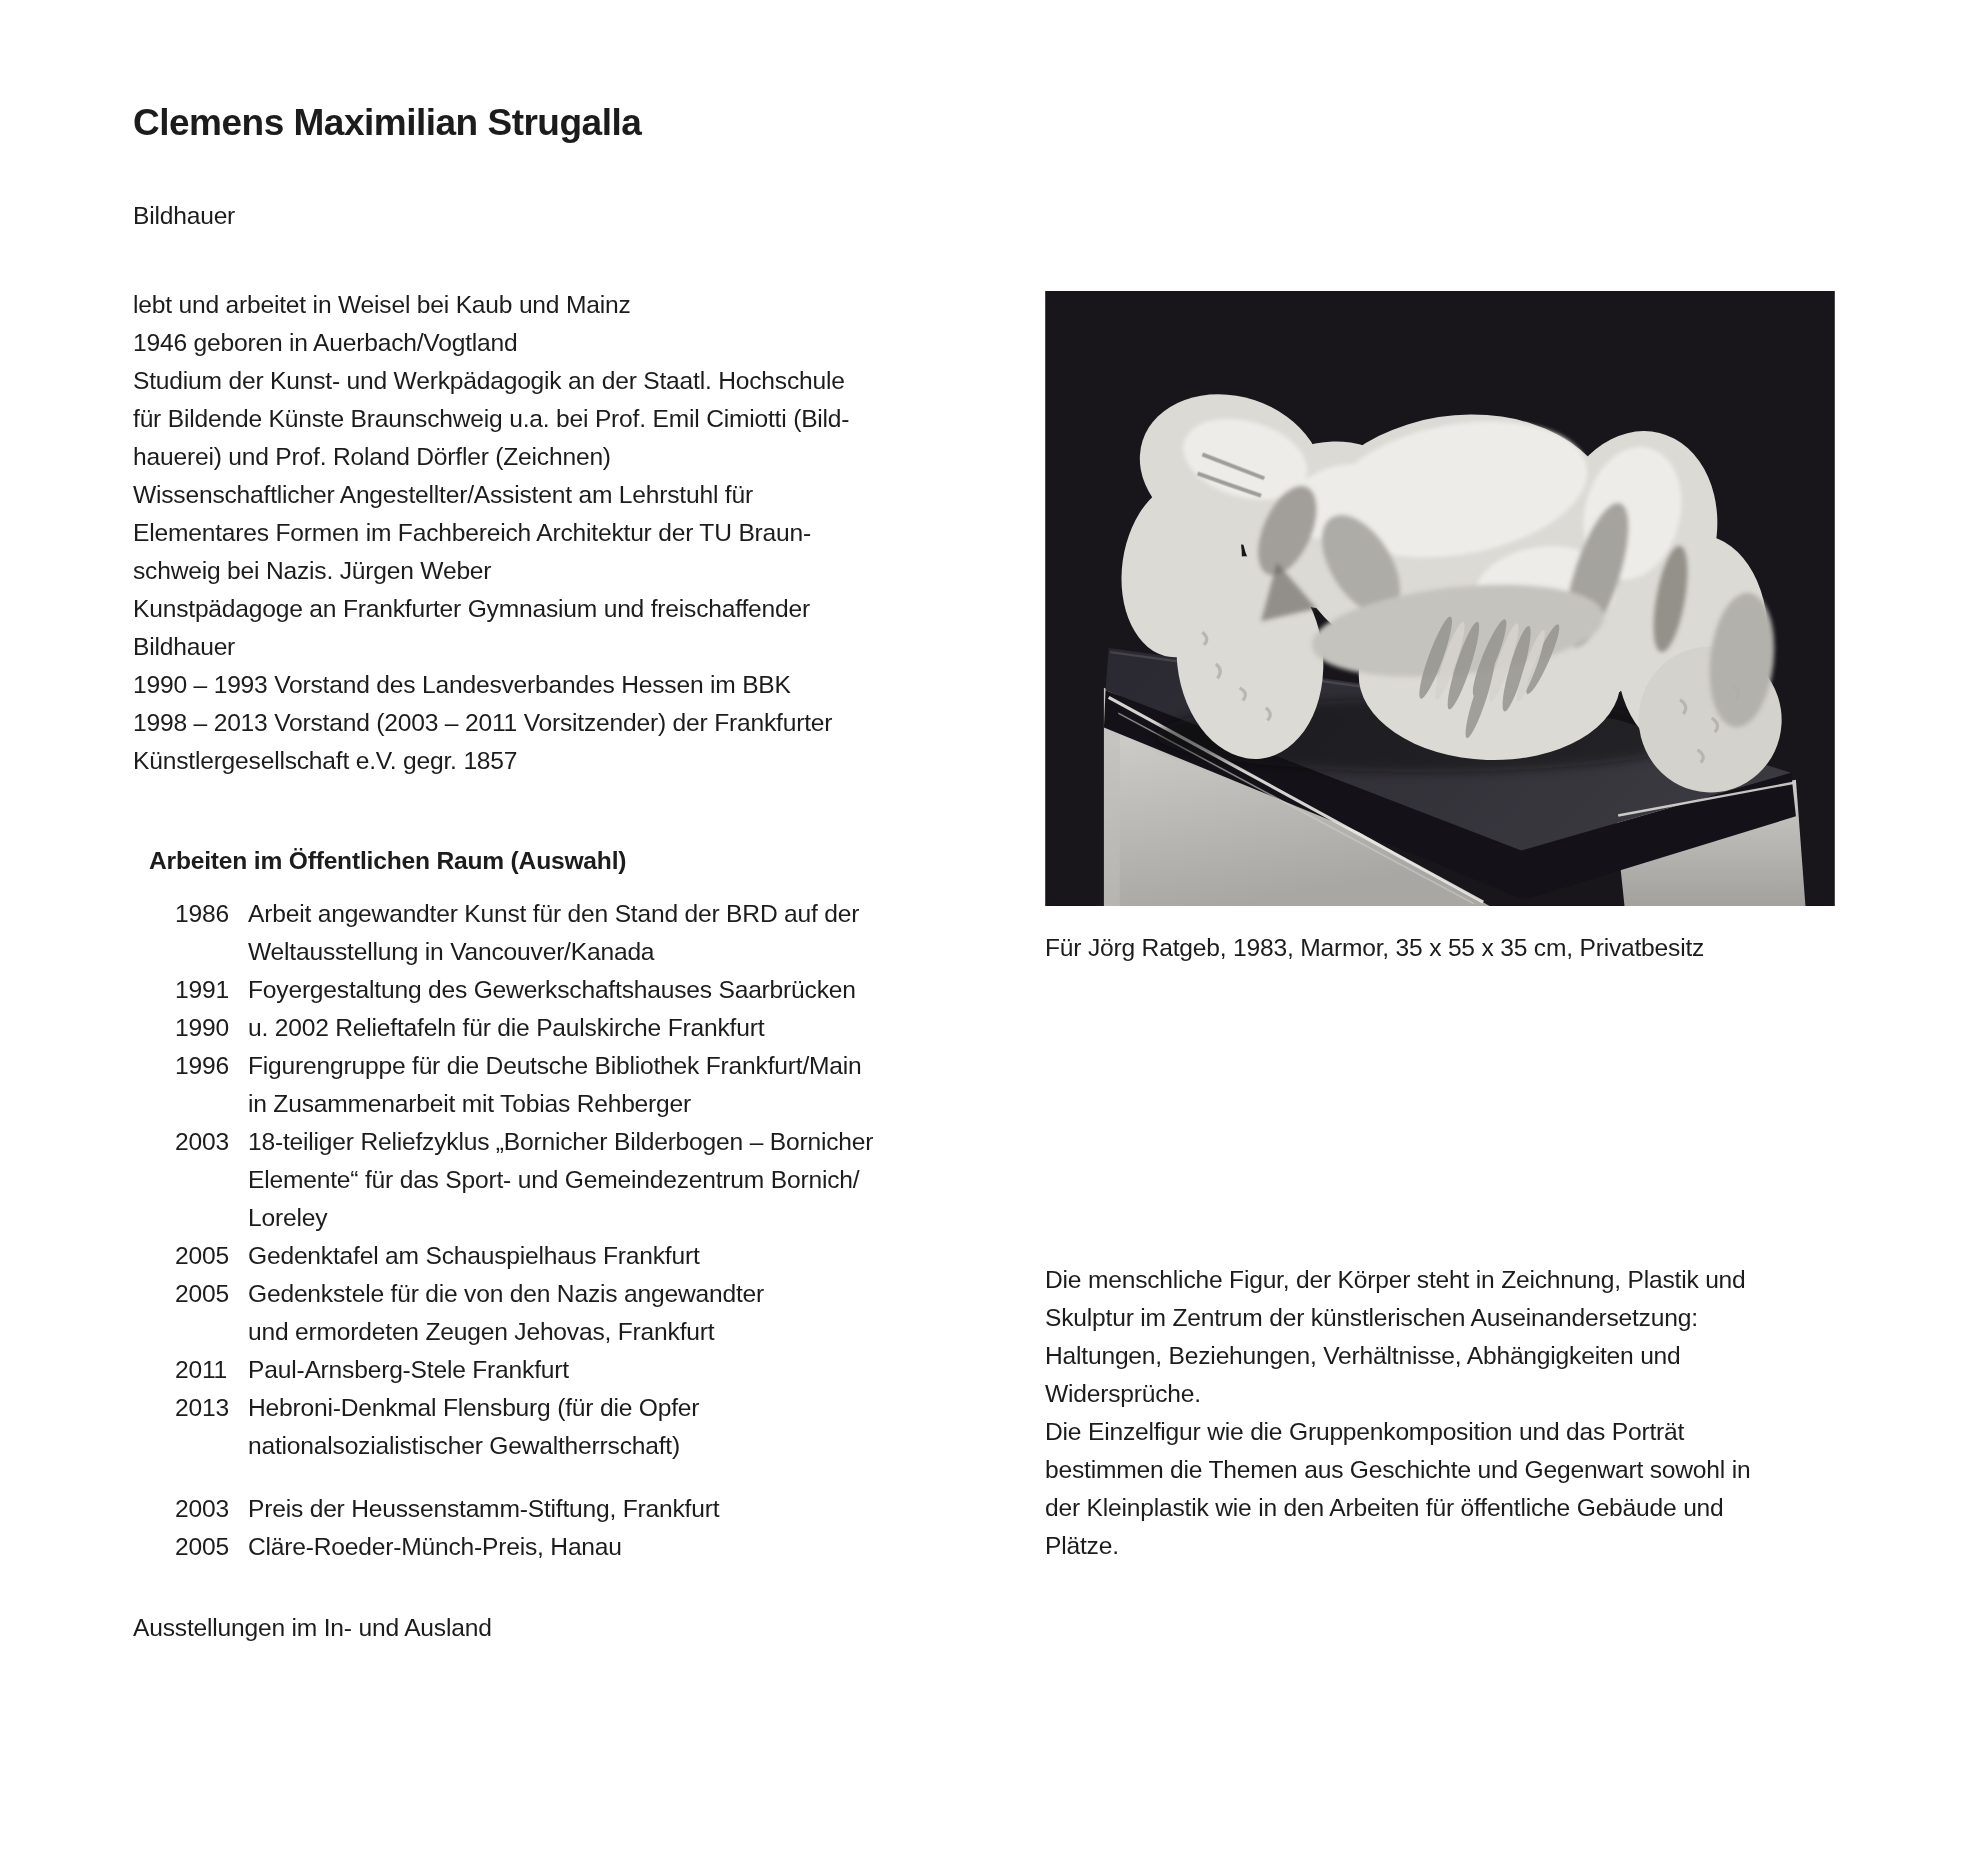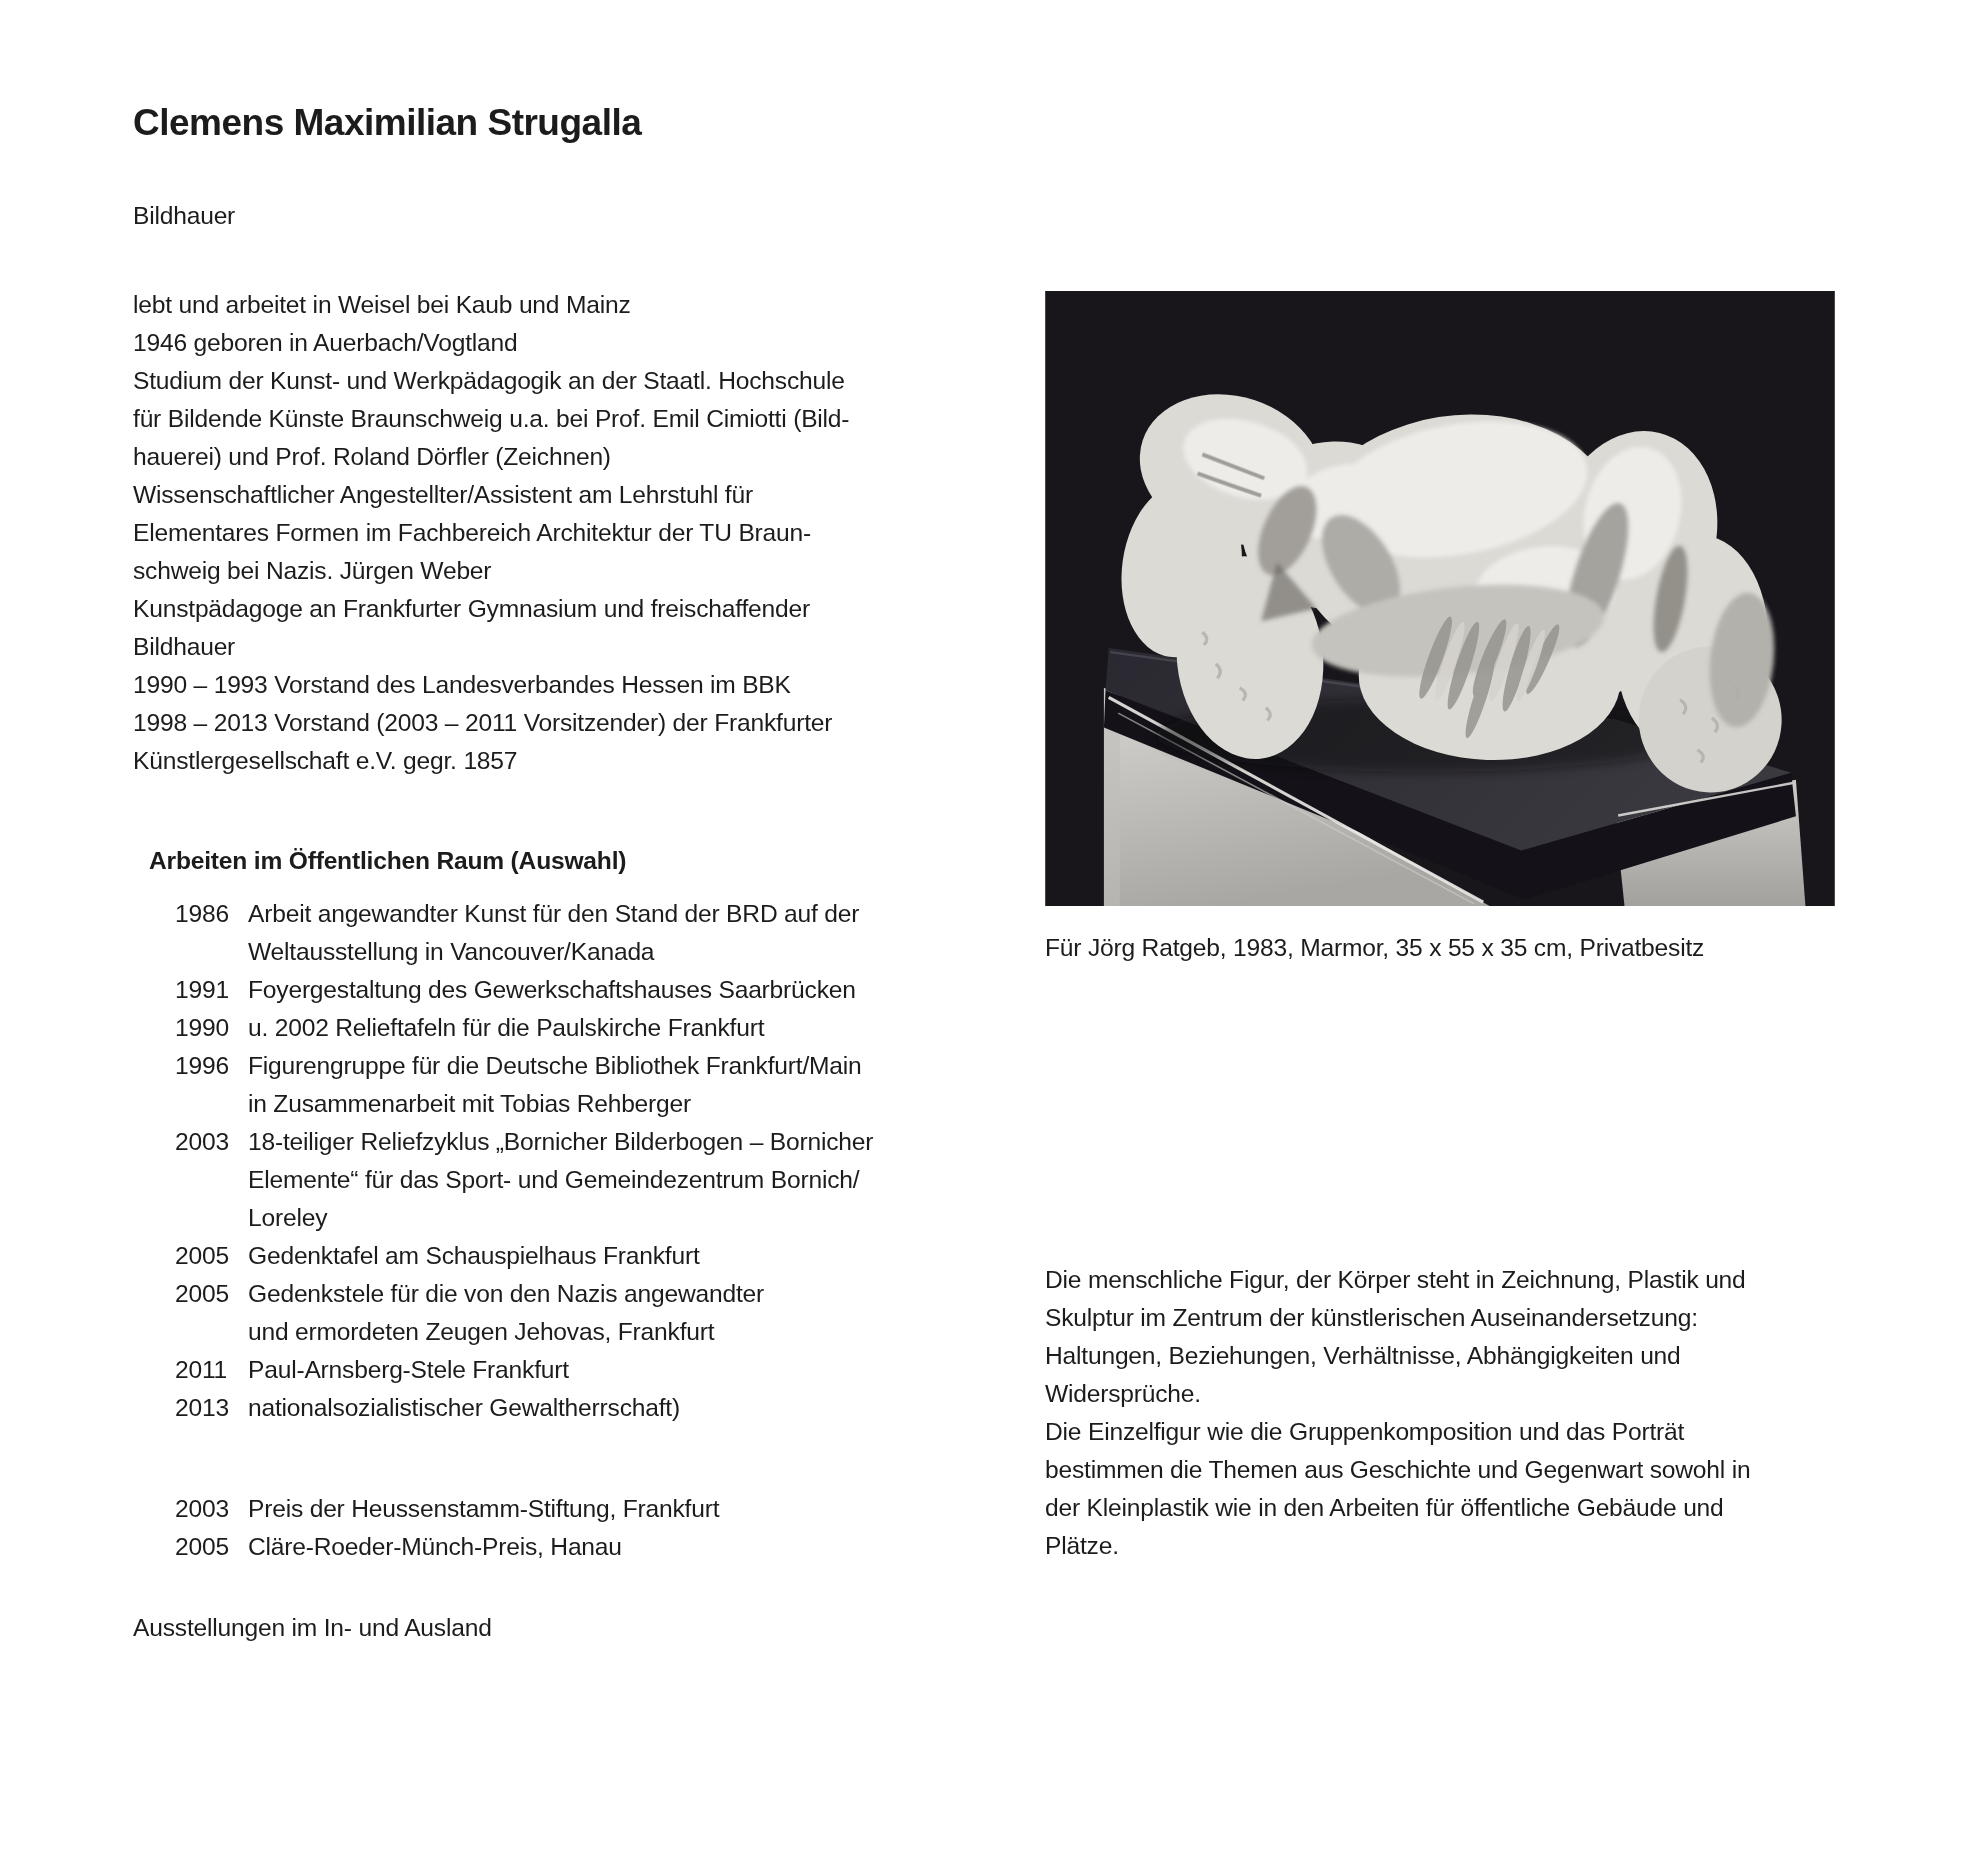--- a/index.html
+++ b/index.html
@@ -111,20 +111,21 @@
     </div>
     <div class="work-row">
       <div class="txt work-year">2011</div>
       <div>
         <div class="txt">Paul-Arnsberg-Stele Frankfurt</div>
       </div>
     </div>
     <div class="work-row">
       <div class="txt work-year">2013</div>
       <div>
+        <div class="txt">Hebroni-Denkmal Flensburg (für die Opfer</div>
         <div class="txt">nationalsozialistischer Gewaltherrschaft)</div>
       </div>
     </div>
   </section>
 
   <section class="abs awards">
     <div class="work-row">
       <div class="txt work-year">2003</div>
       <div class="txt">Preis der Heussenstamm-Stiftung, Frankfurt</div>
     </div>

